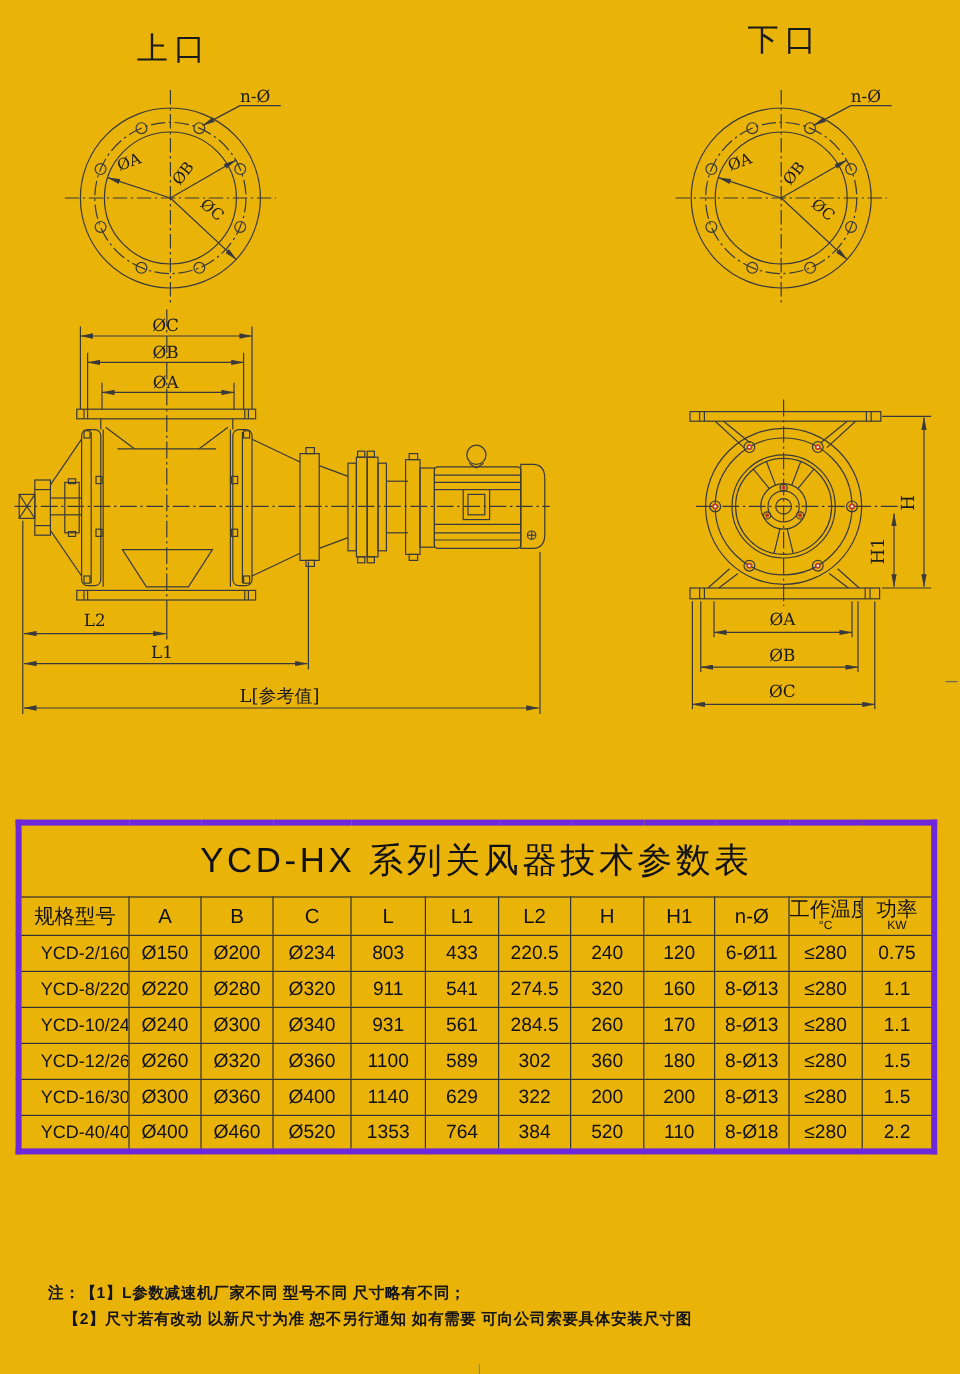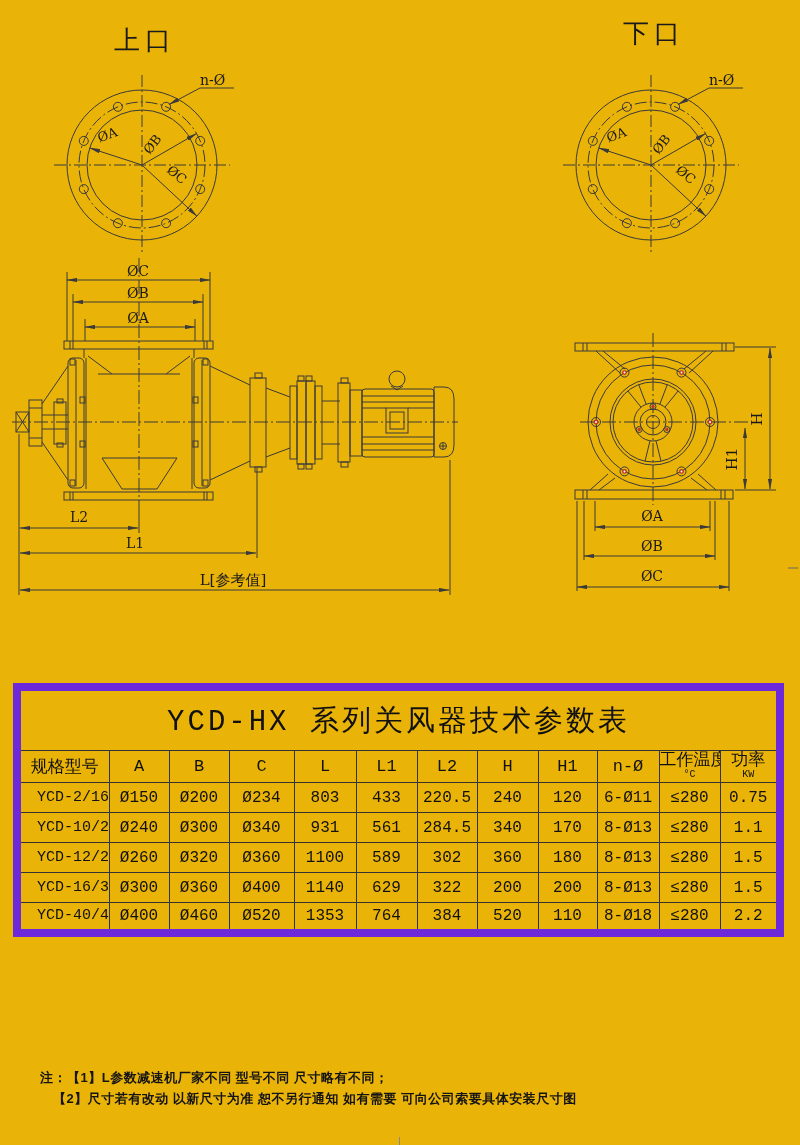--- a/index.html
+++ b/index.html
@@ -5,21 +5,21 @@
   html,body{margin:0;padding:0;background:#e8e8e8;}
   .page{position:relative;width:800px;height:1145px;background:#eab308;overflow:hidden;
         font-family:"Liberation Sans",sans-serif;color:#111;}
   svg text{fill:#1a1a1a;}
   .cjk-title{font-size:26px;letter-spacing:5px;font-family:"Liberation Sans",sans-serif;}
   .dimtxt{font-family:"DejaVu Serif",serif;font-size:14px;}
   .dimtxt-s{font-family:"DejaVu Serif",serif;font-size:13px;}
   .dimtxt-l{font-family:"DejaVu Serif",serif;font-size:15px;}
 
   table.spec{position:absolute;left:13px;top:683px;width:763px;border-collapse:collapse;
-             table-layout:fixed;border:8px solid #6d28d9;font-family:Liberation Mono, monospace;}
+             table-layout:fixed;border:5px solid #6d28d9;font-family:Liberation Sans, sans-serif;}
   table.spec td,table.spec th{border:1px solid #333;text-align:center;vertical-align:middle;
              padding:0;overflow:hidden;white-space:nowrap;}
   .t-title{height:59px;font-size:29px;font-weight:400;letter-spacing:3px;}
   tr.hdr{height:32px;}
   tr.hdr th{font-size:17px;font-weight:400;}
   th.model-h{text-align:left;padding-left:8px;font-size:15px;}
   .two-line{font-size:11px;line-height:1.05;font-weight:400;}
   .two-line .sub{display:block;font-size:10px;}
   tbody tr{height:30px;}
   tbody td{font-size:16px;}
@@ -339,28 +339,42 @@
           <td>803</td>
           <td>433</td>
           <td>220.5</td>
           <td>240</td>
           <td>120</td>
           <td>6-Ø11</td>
           <td>≤280</td>
           <td>0.75</td>
         </tr>
         <tr>
+          <td class="model-col">YCD-8/220</td>
+          <td>Ø220</td>
+          <td>Ø280</td>
+          <td>Ø320</td>
+          <td>911</td>
+          <td>541</td>
+          <td>274.5</td>
+          <td>320</td>
+          <td>160</td>
+          <td>8-Ø13</td>
+          <td>≤280</td>
+          <td>1.1</td>
+        </tr>
+        <tr>
           <td class="model-col">YCD-10/240</td>
           <td>Ø240</td>
           <td>Ø300</td>
           <td>Ø340</td>
           <td>931</td>
           <td>561</td>
           <td>284.5</td>
-          <td>340</td>
+          <td>260</td>
           <td>170</td>
           <td>8-Ø13</td>
           <td>≤280</td>
           <td>1.1</td>
         </tr>
         <tr>
           <td class="model-col">YCD-12/260</td>
           <td>Ø260</td>
           <td>Ø320</td>
           <td>Ø360</td>

